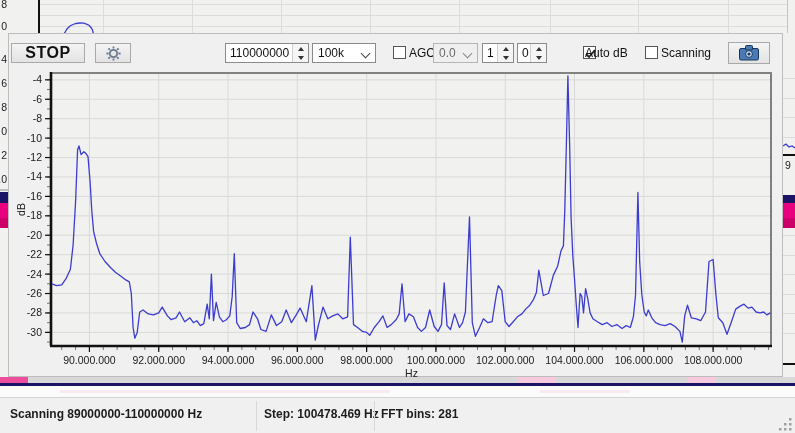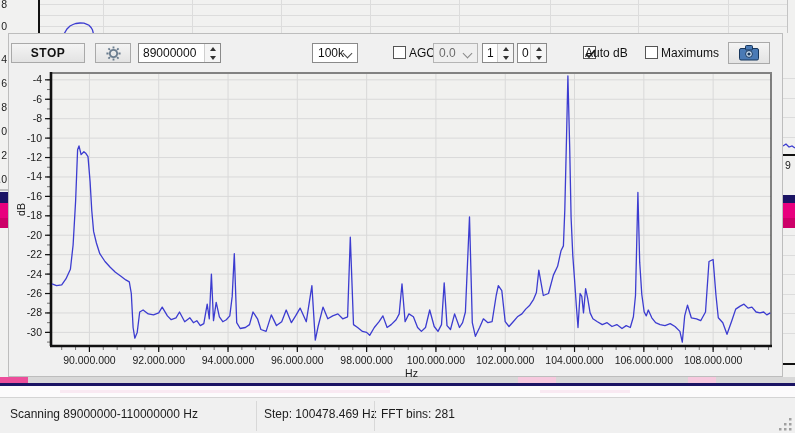--- a/index.html
+++ b/index.html
@@ -8,29 +8,29 @@
   .abs{position:absolute;}
   
   #bg-top{left:0;top:0;width:795px;height:33px;background:#f1f1f0;z-index:0;}
   .bg-hline{position:absolute;height:1px;background:#dcdcdc;left:40px;right:8px;}
   .bg-vline{position:absolute;width:1px;background:#dcdcdc;top:0;height:33px;}
   #bg-axis{position:absolute;left:38px;top:0;width:2px;height:33px;background:#111;}
   .bg-lbl{position:absolute;width:21px;left:-14px;text-align:right;font-size:10.5px;color:#222;line-height:11px;}
   #bg-left,#bg-right{z-index:0;}
   .blk{position:absolute;}
   #statusbar{left:0;top:397px;width:795px;height:36px;background:#f0f0f0;border-top:1px solid #d4d4d4;z-index:3;}
-  .status-text{position:absolute;top:9px;font-size:12px;color:#1c1c1c;white-space:nowrap;}
+  .status-text{position:absolute;top:9px;font-size:12px;color:#1c1c1c;white-space:nowrap;font-weight:bold;}
   .status-sep{position:absolute;top:3px;bottom:3px;width:1px;background:#d8d8d8;}
   
   #win{left:8px;top:33px;width:775px;height:344px;background:#f0f0f0;
        border:1px solid #bdbdbd;box-sizing:border-box;z-index:2;}
   
   .btn{position:absolute;top:9px;height:20px;background:linear-gradient(#f4f4f4,#e3e3e3);
        border:1px solid #a9a9a9;box-sizing:border-box;display:flex;align-items:center;justify-content:center;
-       font-size:12px;color:#111;}
+       font-size:16px;color:#111;}
   .spin,.combo{position:absolute;top:9px;height:20px;background:#fff;border:1px solid #8a8a8a;
        box-sizing:border-box;font-size:12px;color:#111;display:flex;align-items:center;}
   .spin input{border:0;outline:0;padding:0 0 0 4px;margin:0;flex:1;min-width:0;font:inherit;color:inherit;background:transparent;}
   .arrows{width:15px;height:100%;border-left:1px solid #cfcfcf;display:flex;flex-direction:column;}
   .arrows .ar{flex:1;display:flex;align-items:center;justify-content:center;background:#f5f5f5;}
   .tri-up{width:0;height:0;border-left:3.5px solid transparent;border-right:3.5px solid transparent;border-bottom:4px solid #333;}
   .tri-dn{width:0;height:0;border-left:3.5px solid transparent;border-right:3.5px solid transparent;border-top:4px solid #333;}
   .combo{padding-left:5px;}
   .combo .chev{position:absolute;right:6px;top:6px;width:6px;height:6px;
        border-right:1.4px solid #444;border-bottom:1.4px solid #444;transform:rotate(45deg);}
@@ -142,34 +142,34 @@
       <svg width="17" height="17" viewBox="-12 -12 24 24">
         <g stroke="#6a7c8e" stroke-width="2.6" fill="none">
           <circle r="5.2"></circle>
           <path d="M0 -7 V-10 M0 7 V10 M-7 0 H-10 M7 0 H10 M-5 -5 L-7.2 -7.2 M5 5 L7.2 7.2 M-5 5 L-7.2 7.2 M5 -5 L7.2 -7.2"></path>
         </g>
         <circle r="2.1" fill="#e7e7e7" stroke="none"></circle>
       </svg>
     </span>
   </button>
 
-  <div class="spin" style="left:129px;width:83px">
-    <input value="89000000" style="">
+
+  <div class="spin" style="left:216px;width:84px">
+    <input value="110000000" style="">
     <div class="arrows">
       <div class="ar">
           <div class="tri-up"></div>
         </div>
       <div class="ar">
           <div class="tri-dn"></div>
         </div>
     </div>
   </div>
 
-
-  <div class="combo" style="left:303px;width:46px">
+  <div class="combo" style="left:303px;width:64px">
     <span>100k</span>
     <span class="chev"></span>
   </div>
 
   <span class="chk" style="left:384px">
     
   </span>
   <span class="chklbl" style="left:400px">AGC</span>
 
   <div class="combo disabled" style="left:424px;width:45px">
@@ -204,21 +204,21 @@
   <span class="chk checked" style="left:574px">
     <svg width="13" height="13">
         <polyline points="2,7 5,10 11,3" fill="none" stroke="#222" stroke-width="1.8"></polyline>
       </svg>
   </span>
   <span class="chklbl" style="left:576px">Auto dB</span>
 
   <span class="chk" style="left:636px">
     
   </span>
-  <span class="chklbl" style="left:652px">Maximums</span>
+  <span class="chklbl" style="left:652px">Scanning</span>
 
   <button class="btn" style="left:719px;width:42px;height:22px;top:8px">
     <span style="display:flex">
       <svg width="20" height="16" viewBox="0 0 20 16">
         <rect x="0.5" y="3.5" width="19" height="11.5" rx="1.5" fill="#4a7ab5" stroke="#17365c"></rect>
         <rect x="6.5" y="0.5" width="7" height="4.5" rx="1" fill="#4a7ab5" stroke="#17365c"></rect>
         <circle cx="10" cy="9" r="3.4" fill="#cfe2f5" stroke="#17365c"></circle>
         <circle cx="10" cy="9" r="1.6" fill="#17365c"></circle>
       </svg>
     </span>

